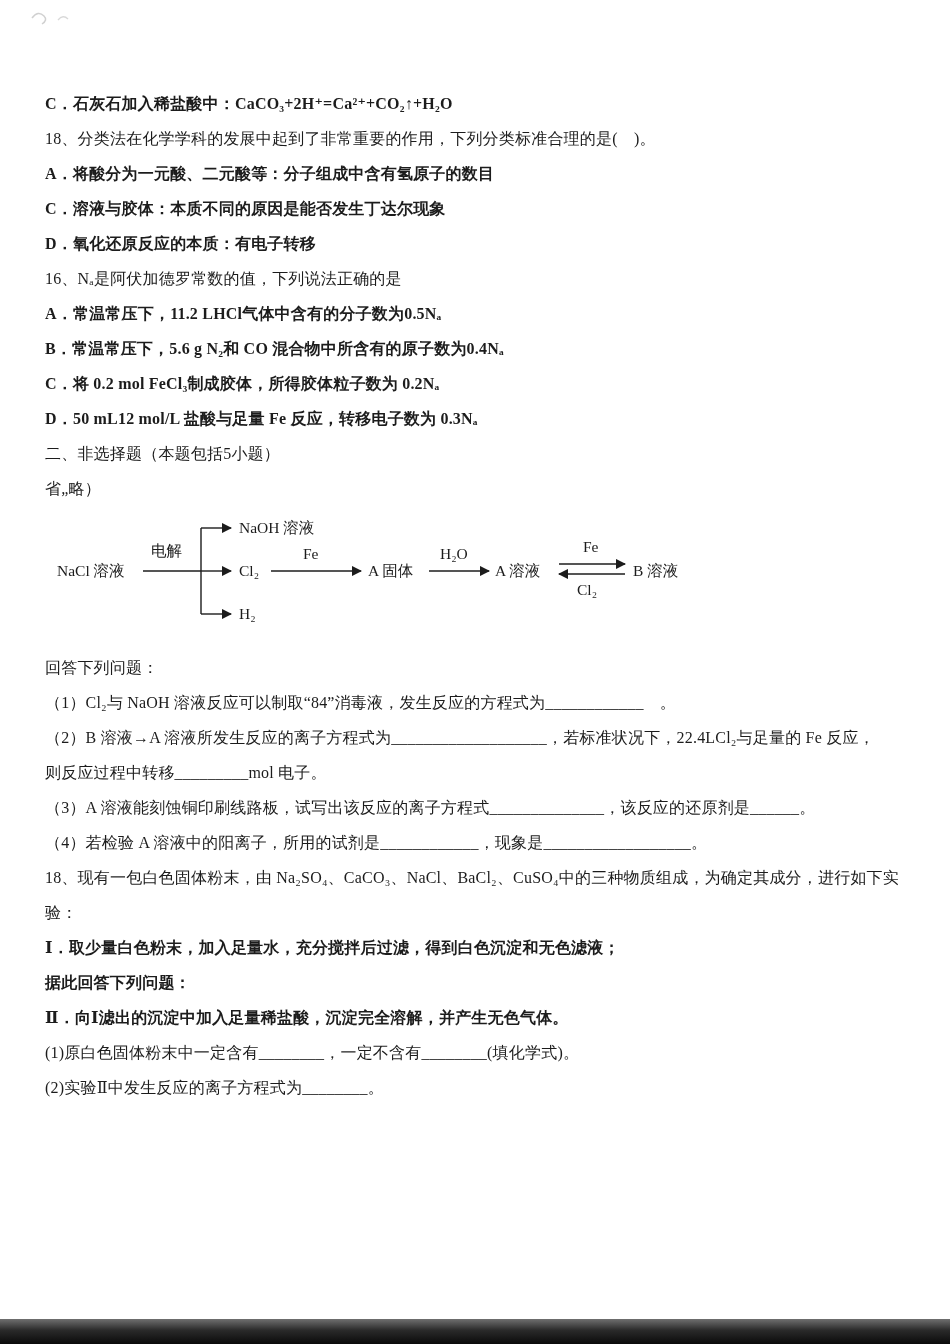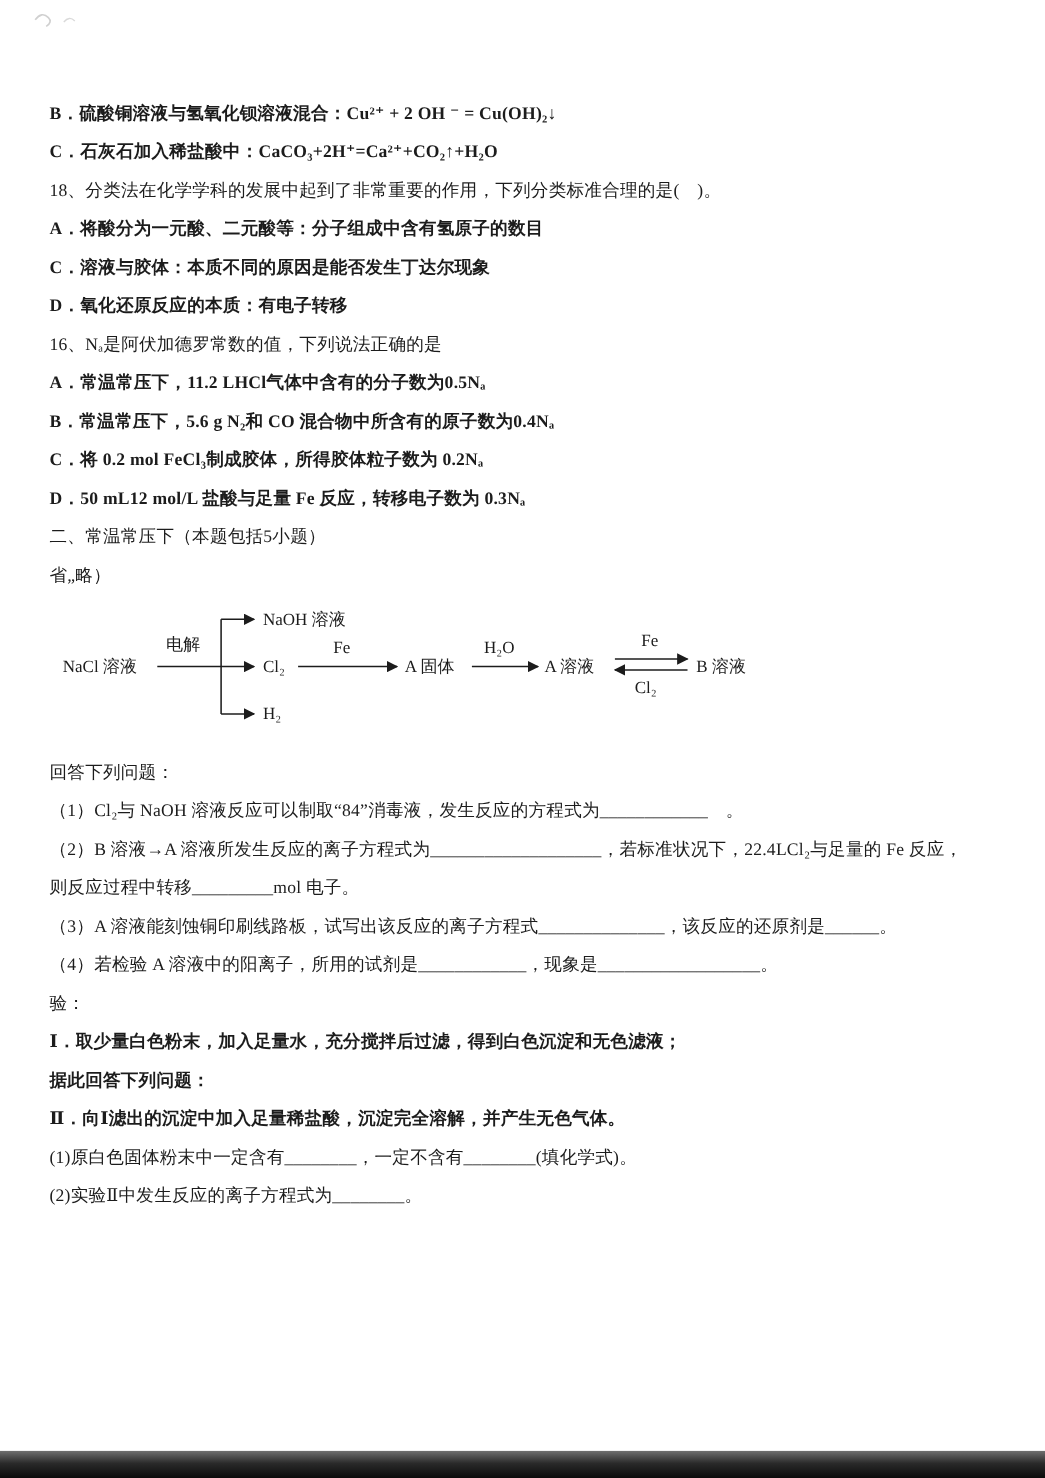--- a/index.html
+++ b/index.html
@@ -60,32 +60,31 @@
 </style>
 </head>
 <body>
 
 <svg class="scan-marks" width="60" height="26" viewBox="0 0 60 26">
   <path d="M4,14 q6,-8 12,-2 q4,4 -2,8" stroke="#aaa" stroke-width="1.5" fill="none"></path>
   <path d="M30,16 q5,-6 10,-1" stroke="#bbb" stroke-width="1.3" fill="none"></path>
 </svg>
 
 <div class="doc">
-  <p class="ln b">B．硫酸铜溶液与氢氧化钡溶液混合：Cu²⁺ + 2 OH ⁻ = Cu(OH)₂↓</p>
   <p class="ln b">C．石灰石加入稀盐酸中：CaCO₃+2H⁺=Ca²⁺+CO₂↑+H₂O</p>
   <p class="ln">18、分类法在化学学科的发展中起到了非常重要的作用，下列分类标准合理的是(　)。</p>
   <p class="ln b">A．将酸分为一元酸、二元酸等：分子组成中含有氢原子的数目</p>
   <p class="ln b">C．溶液与胶体：本质不同的原因是能否发生丁达尔现象</p>
   <p class="ln b">D．氧化还原反应的本质：有电子转移</p>
   <p class="ln">16、Nₐ是阿伏加德罗常数的值，下列说法正确的是</p>
   <p class="ln b">A．常温常压下，11.2 LHCl气体中含有的分子数为0.5Nₐ</p>
   <p class="ln b">B．常温常压下，5.6 g N₂和 CO 混合物中所含有的原子数为0.4Nₐ</p>
   <p class="ln b">C．将 0.2 mol FeCl₃制成胶体，所得胶体粒子数为 0.2Nₐ</p>
   <p class="ln b">D．50 mL12 mol/L 盐酸与足量 Fe 反应，转移电子数为 0.3Nₐ</p>
-  <p class="ln">二、常温常压下（本题包括5小题）</p>
+  <p class="ln">二、非选择题（本题包括5小题）</p>
   <p class="ln">省„略）</p>
 
   <div class="diagram-wrap">
     <svg width="660" height="122" viewBox="0 0 660 122">
       <defs>
         <marker id="arr" viewBox="0 0 10 10" refX="9" refY="5" markerWidth="7.5" markerHeight="7.5" orient="auto-start-reverse">
           <path d="M0,0 L10,5 L0,10 z" fill="#1c1c1c"></path>
         </marker>
       </defs>
 
@@ -119,20 +118,21 @@
       <text x="580" y="62">B 溶液</text>
     </svg>
   </div>
 
   <p class="ln">回答下列问题：</p>
   <p class="ln">（1）Cl₂与 NaOH 溶液反应可以制取“84”消毒液，发生反应的方程式为____________　。</p>
   <p class="ln">（2）B 溶液→A 溶液所发生反应的离子方程式为___________________，若标准状况下，22.4LCl₂与足量的 Fe 反应，</p>
   <p class="ln">则反应过程中转移_________mol 电子。</p>
   <p class="ln">（3）A 溶液能刻蚀铜印刷线路板，试写出该反应的离子方程式______________，该反应的还原剂是______。</p>
   <p class="ln">（4）若检验 A 溶液中的阳离子，所用的试剂是____________，现象是__________________。</p>
+  <p class="ln">18、现有一包白色固体粉末，由 Na₂SO₄、CaCO₃、NaCl、BaCl₂、CuSO₄中的三种物质组成，为确定其成分，进行如下实</p>
   <p class="ln">验：</p>
   <p class="ln b">Ⅰ．取少量白色粉末，加入足量水，充分搅拌后过滤，得到白色沉淀和无色滤液；</p>
   <p class="ln b">据此回答下列问题：</p>
   <p class="ln b">Ⅱ．向Ⅰ滤出的沉淀中加入足量稀盐酸，沉淀完全溶解，并产生无色气体。</p>
   <p class="ln">(1)原白色固体粉末中一定含有________，一定不含有________(填化学式)。</p>
   <p class="ln">(2)实验Ⅱ中发生反应的离子方程式为________。</p>
 </div>
 
 <div class="bottom-bar"></div>
 

